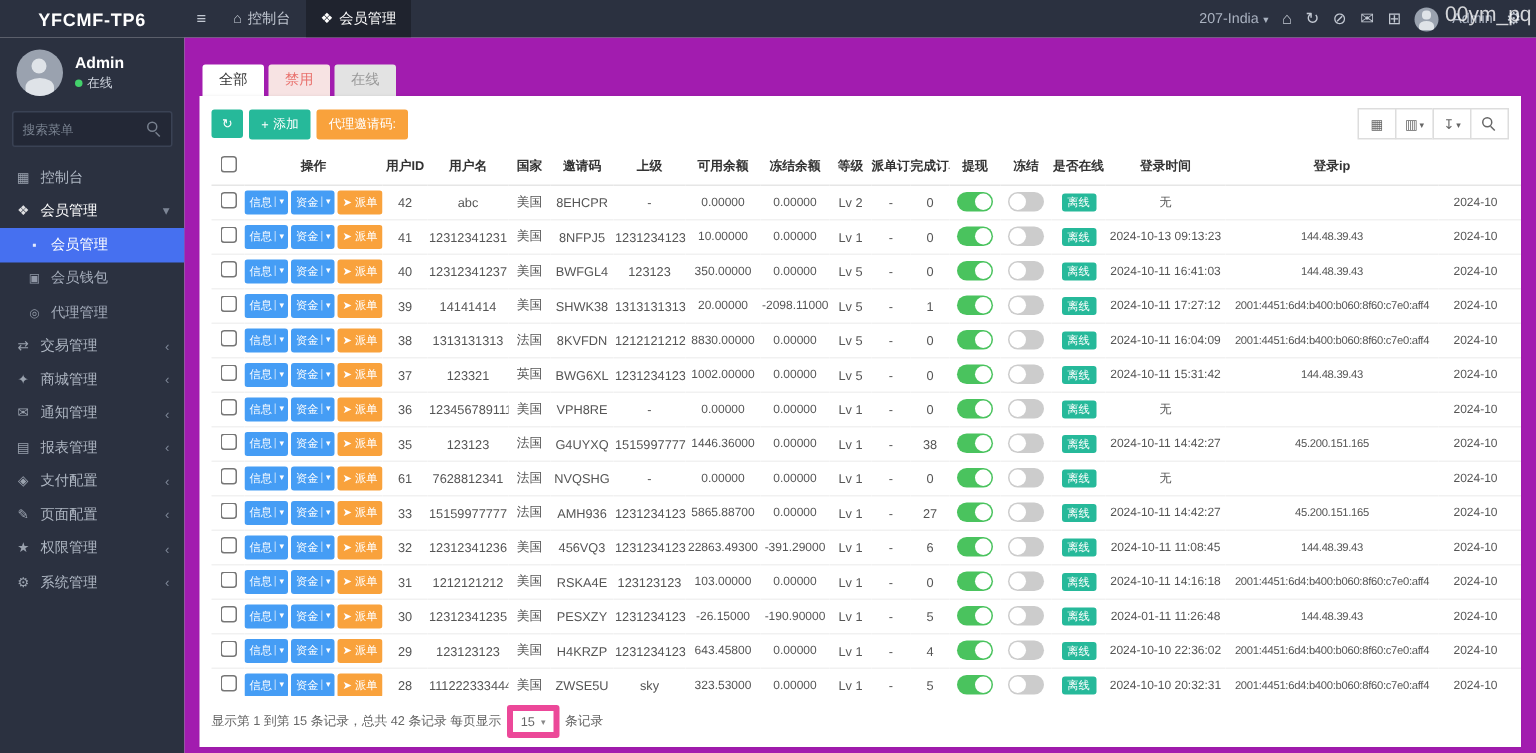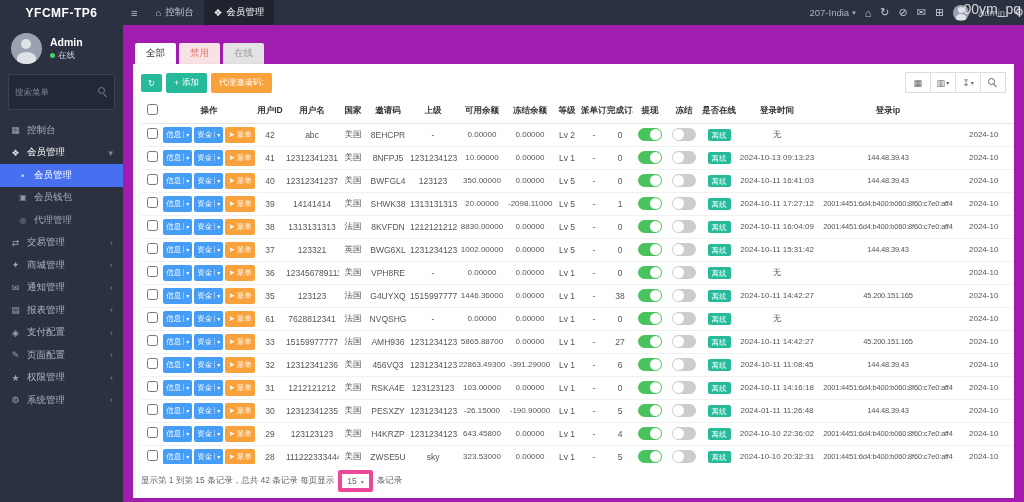--- a/index.html
+++ b/index.html
@@ -3,35 +3,35 @@
 <meta charset="utf-8">
 <style>
   *{box-sizing:border-box;margin:0;padding:0}
   html,body{width:1024px;height:502px;overflow:hidden;font-family:"Liberation Sans","DejaVu Sans",sans-serif;font-size:10px;color:#333;background:#efefef}
   
   .topbar{position:absolute;top:0;left:0;right:0;height:25px;background:var(--dark);display:flex;align-items:center;color:#aab2c0;z-index:5}
   .logo{flex:0 0 123px;text-align:center;color:#fff;font-weight:bold;font-size:12px;letter-spacing:.5px}
   .tb-icon{padding:0 8px;font-size:11px;cursor:pointer;color:#c2c8d2}
   .top-tab{display:flex;align-items:center;gap:4px;padding:0 10px;height:25px;font-size:9.5px;color:#c2c8d2;cursor:pointer}
   .top-tab.active{background:rgba(0,0,0,.28);color:#fff}
-  .top-right{margin-left:auto;display:flex;align-items:center;gap:9px;padding-right:0;font-size:9.5px}
+  .top-right{margin-left:auto;display:flex;align-items:center;gap:9px;padding-right:10px;font-size:9.5px}
   .region{display:flex;align-items:center;gap:3px;cursor:pointer}
   .avatar{border-radius:50%;background:#9aa2af;position:relative;overflow:hidden;flex:0 0 auto}
   .avatar::before{content:'';position:absolute;border-radius:50%;background:#dfe3e8;width:33%;height:33%;left:33%;top:18%}
   .avatar::after{content:'';position:absolute;background:#dfe3e8;width:64%;height:40%;left:18%;top:60%;border-radius:50% 50% 0 0}
   .avatar.sm{width:16px;height:16px}
   .avatar.lg{width:31px;height:31px}
   .watermark{position:absolute;right:3px;top:1px;font-size:14px;color:rgba(255,255,255,.8);z-index:9}
   
   .sidebar{position:absolute;left:0;top:25px;width:123px;bottom:0;background:var(--dark)}
   .side-user{display:flex;gap:8px;align-items:center;padding:8px 11px 6px}
   .side-name{color:#fff;font-size:10.5px;font-weight:bold}
   .side-status{font-size:8.5px;color:#cfd5de;display:flex;align-items:center;gap:3px;margin-top:2px}
   .dot{width:5px;height:5px;border-radius:50%;background:#43d16b}
-  .side-search{margin:4px 8px 9px;display:flex;align-items:center;background:var(--darker);border:1px solid #3a4254;border-radius:2px;height:36px;padding:0 6px;color:#78818f}
+  .side-search{margin:4px 8px 9px;display:flex;align-items:center;background:var(--darker);border:1px solid #3a4254;border-radius:2px;height:24px;padding:0 6px;color:#78818f}
   .side-search input{flex:1;min-width:0;background:transparent;border:none;outline:none;color:#aab2c0;font-size:8.5px}
   .side-search input::placeholder{color:#78818f}
   .i-search{position:relative;width:10px;height:10px;display:inline-block;flex:0 0 auto}
   .i-search::before{content:'';position:absolute;width:5px;height:5px;border:1.3px solid currentColor;border-radius:50%;left:0;top:0}
   .i-search::after{content:'';position:absolute;width:4px;height:1.3px;background:currentColor;transform:rotate(45deg);left:5px;top:7.5px}
   .menu-item{display:flex;align-items:center;gap:6px;height:22.5px;padding:0 10px;font-size:9.5px;color:#aeb6c2;cursor:pointer}
   .menu-item.expanded{color:#fff}
   .menu-item .mi{width:11px;font-size:9px;text-align:center;opacity:.85}
   .menu-item .chev{margin-left:auto;font-size:9px;color:#7d8696}
   .submenu-item{display:flex;align-items:center;gap:6px;height:22.5px;padding:0 10px 0 18px;font-size:9.5px;color:#a3abb9;cursor:pointer}

